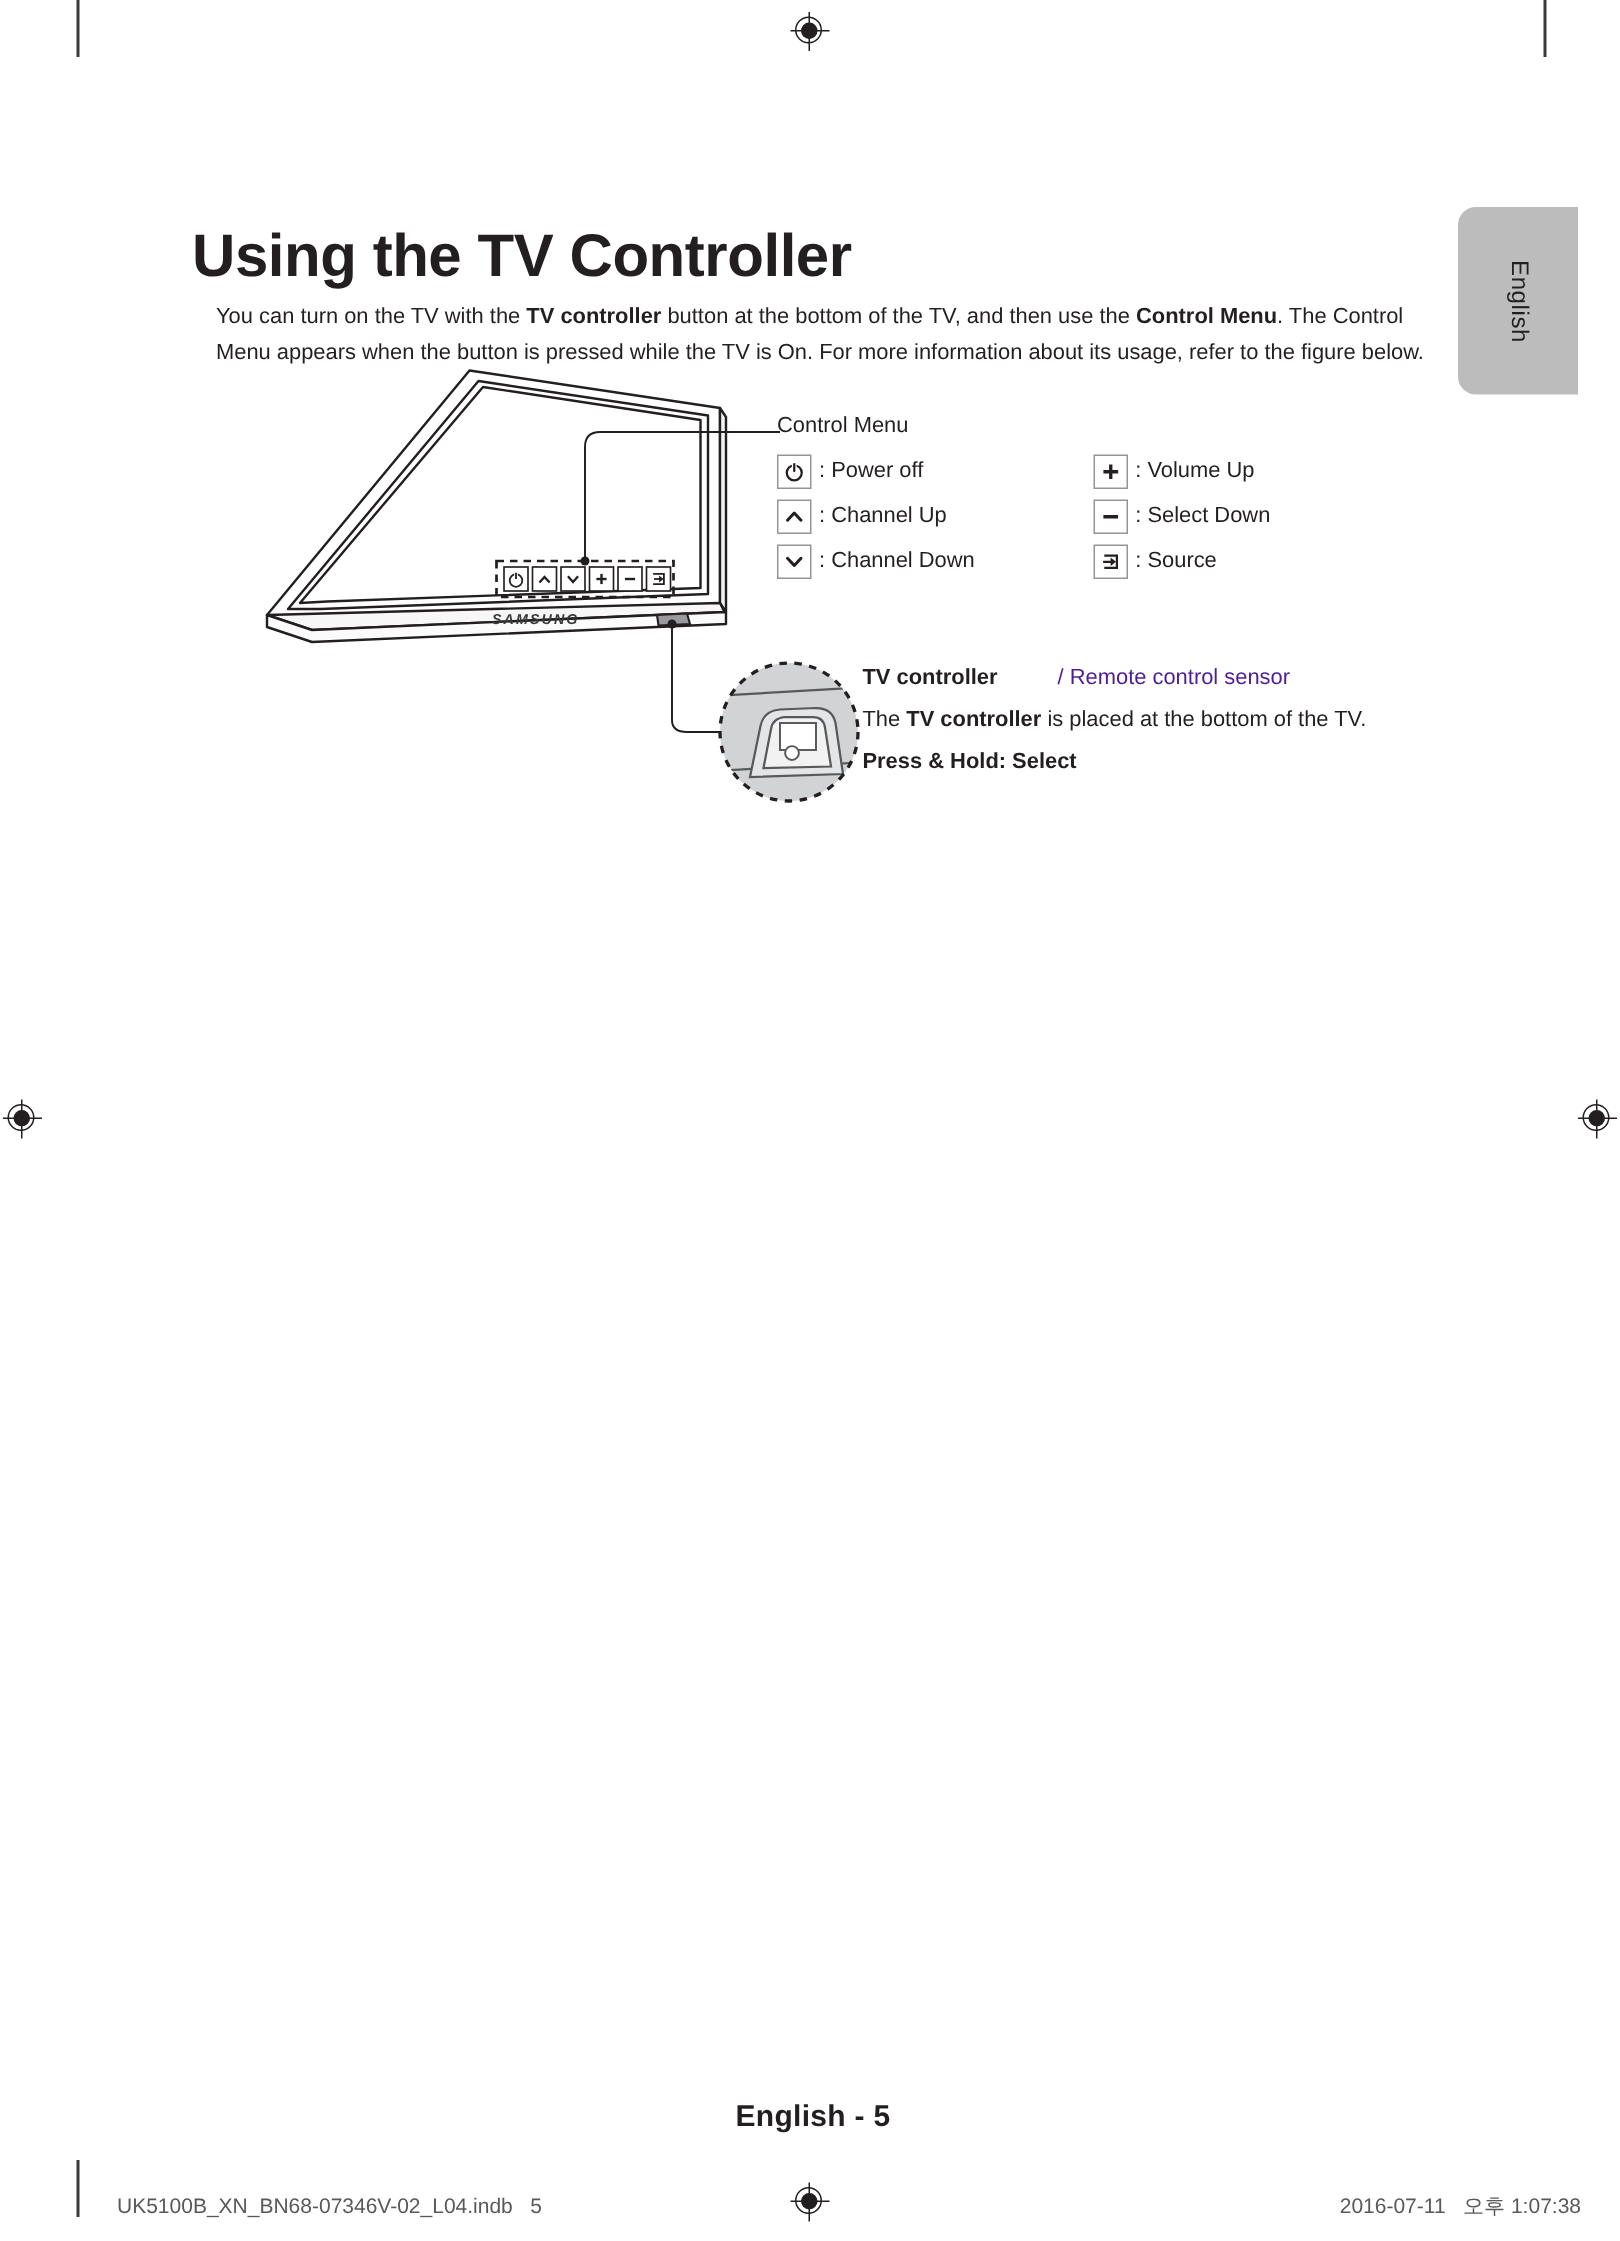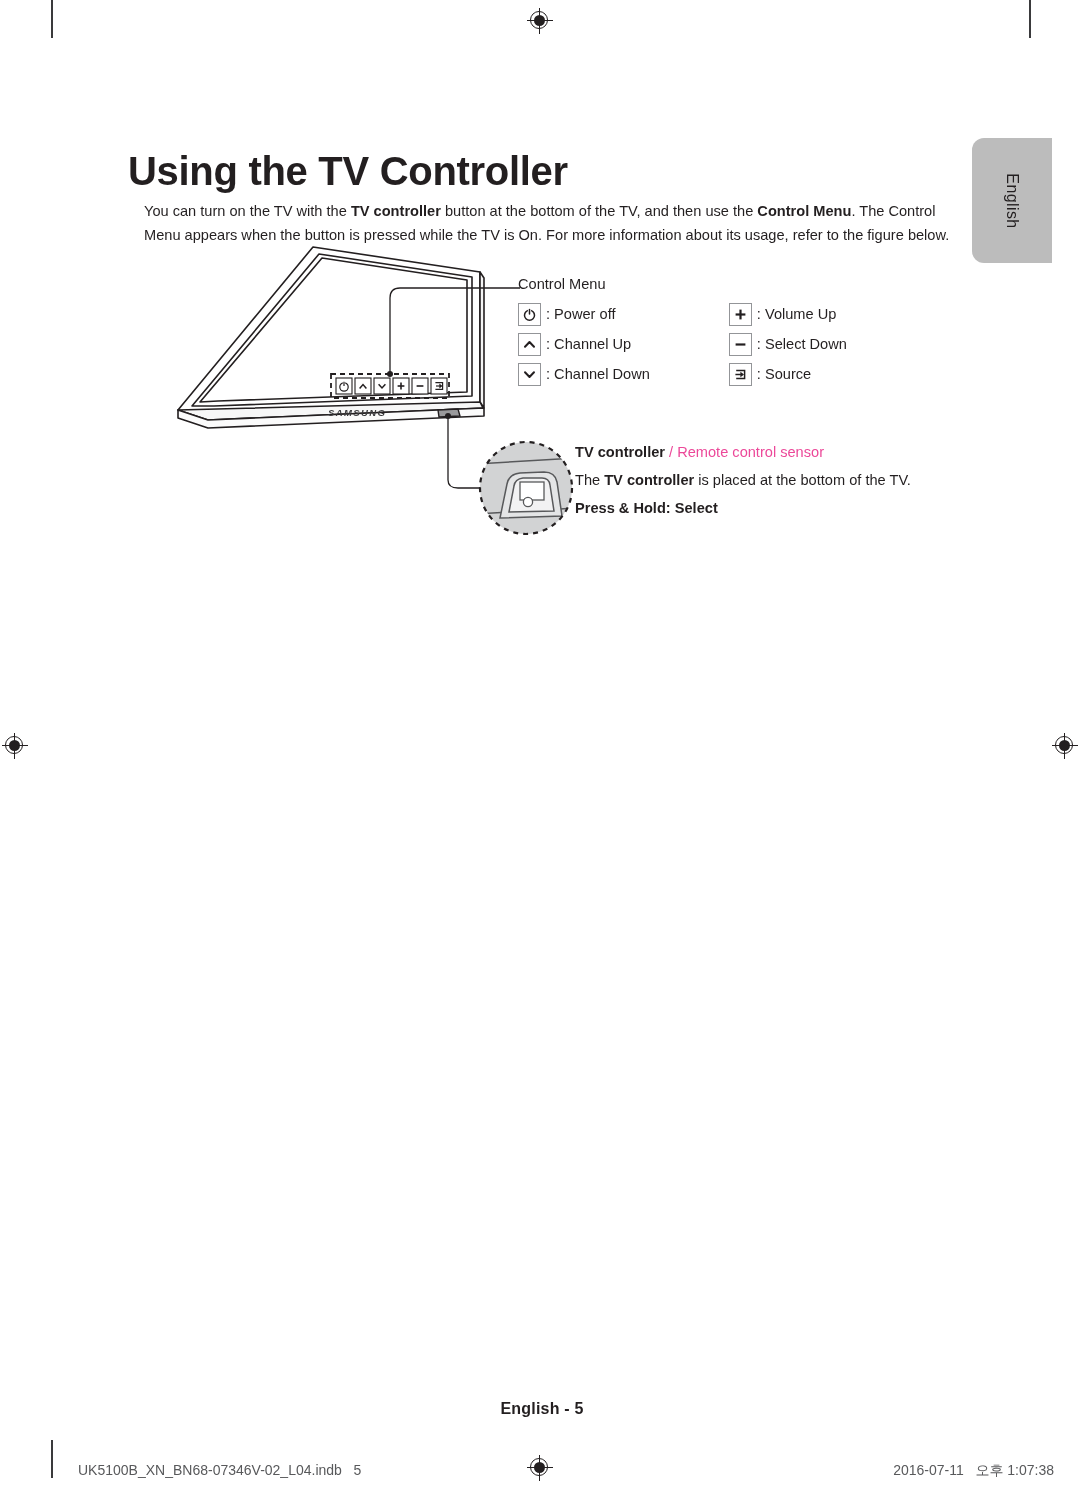--- a/index.html
+++ b/index.html
@@ -164,30 +164,30 @@
     top: 438px;
     width: 400px;
   }
   .callout-line {
     font-size: 14.6px;
     line-height: 28px;
     color: #231f20;
     white-space: nowrap;
   }
   .callout-line b { font-weight: 700; }
-  .callout-line .muted { color: #ec4899; }
+  .callout-line .muted { color: #4c1d95; margin-left: 36px; }
 
   
   .footer-page {
     position: absolute;
     left: 0;
     top: 1400px;
     width: 828px;
     text-align: center;
-    font-size: 16px;
+    font-size: 20px;
     font-weight: 700;
     color: #231f20;
     letter-spacing: 0.2px;
   }
   .printmark {
     position: absolute;
     top: 1462px;
     font-size: 14px;
     color: #58595b;
     font-family: "Liberation Sans", sans-serif;

